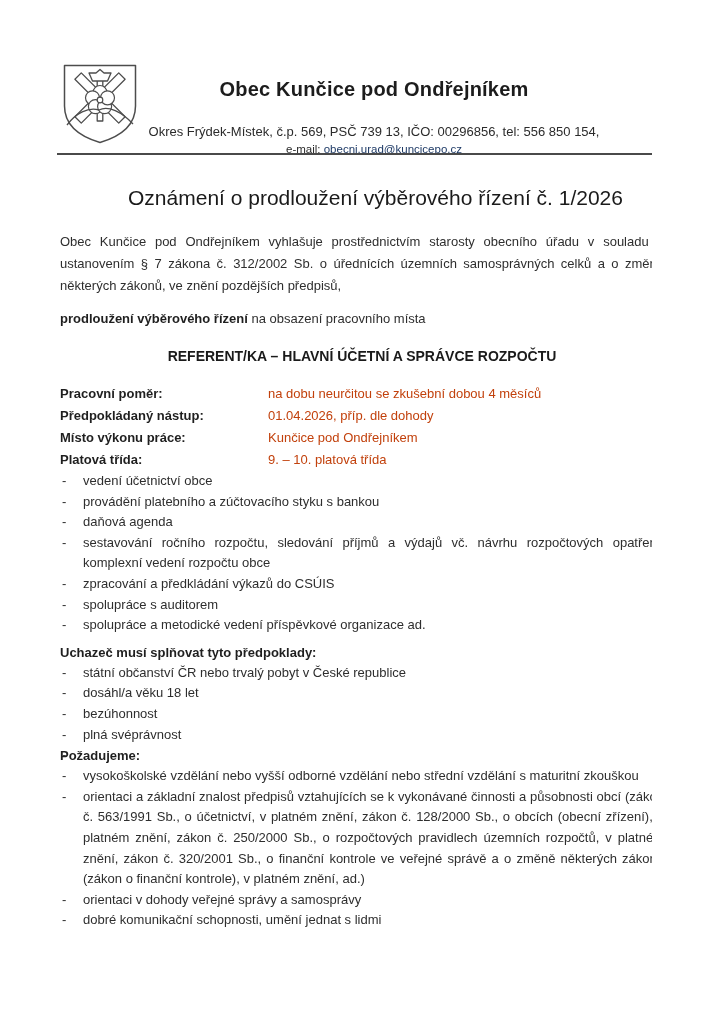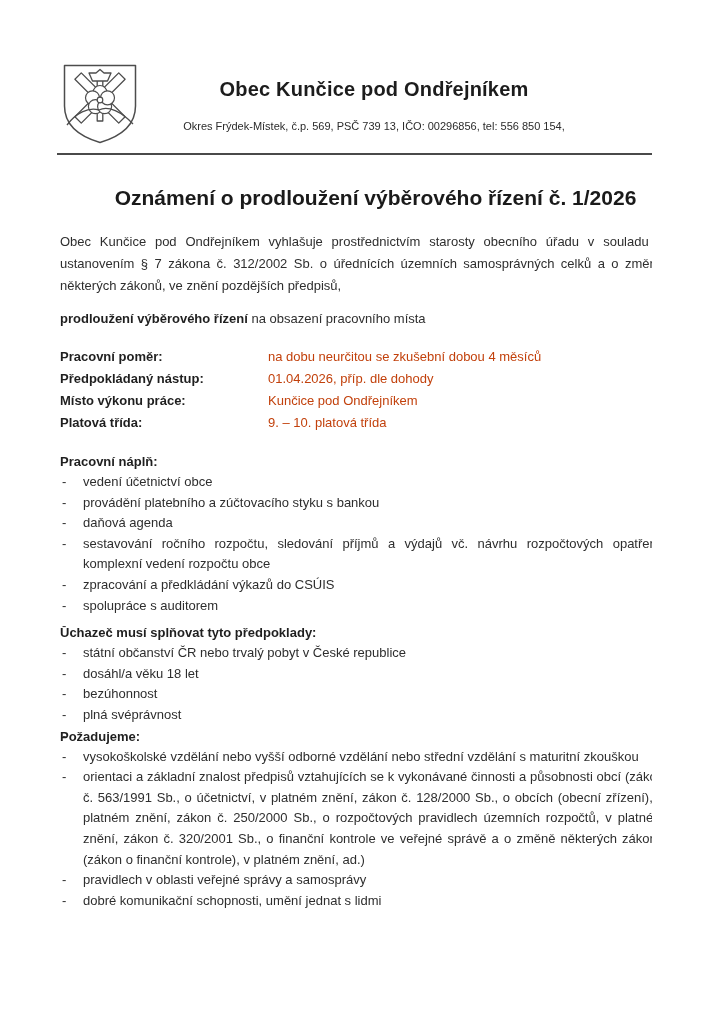--- a/index.html
+++ b/index.html
@@ -4,29 +4,29 @@
 <style>
   * { margin:0; padding:0; box-sizing:border-box; }
   html,body { width:724px; height:1024px; background:#ffffff; }
   body { font-family:"Liberation Sans","DejaVu Sans",sans-serif; color:#2e2e2e; }
   .page { position:relative; width:652px; height:1024px; background:#ffffff; overflow:hidden; }
 
   
   .crest { position:absolute; left:62px; top:63px; width:76px; height:82px; }
   .header-text { position:absolute; left:85px; top:76px; width:578px; text-align:center; }
   .org-name { font-size:20px; font-weight:bold; color:#1c1c1c; line-height:26px; letter-spacing:0.2px; }
-  .org-address { font-size:11px; color:#2b2b2b; line-height:16px; margin-top:16px; }
+  .org-address { font-size:13px; color:#2b2b2b; line-height:16px; margin-top:22px; }
   .org-email { font-size:11.5px; color:#2b2b2b; line-height:16px; margin-top:1px; }
   .email-link { color:#1e3a66; text-decoration:underline; cursor:pointer; }
 
   .rule { position:absolute; top:153px; left:57px; width:606px; height:2px; background:#4a4a4a; }
 
   
   .doc-title { position:absolute; top:186px; left:0; width:724px; text-align:center;
-               font-size:21px; font-weight:bold; color:#1a1a1a;padding-left:27px; }
+               font-size:21px; font-weight:normal; color:#1a1a1a;padding-left:27px; }
 
   
   .content { position:absolute; left:60px; top:231px; width:604px; font-size:13px; line-height:22px; }
   .intro { text-align:justify; }
   .announce { text-align:left; margin-top:11px; }
   .announce b { color:#1f1f1f; }
   .position-title { text-align:center; font-size:14px; font-weight:bold; color:#1a1a1a; margin-top:15px; }
 
   .details { margin-top:16px; }
   .drow { line-height:22px; }
@@ -65,62 +65,63 @@
       <circle cx="45.5" cy="34.8" r="7"></circle>
       <circle cx="38" cy="37" r="2.8"></circle>
     </g>
 
     <path d="M5,62 C14,50 26,44 37,47 C46,42 60,49 71,61" stroke-width="1.3"></path>
   </svg>
 
   <div class="header-text">
     <div class="org-name">Obec Kunčice pod Ondřejníkem</div>
     <div class="org-address">Okres Frýdek-Místek, č.p. 569, PSČ 739 13, IČO: 00296856, tel: 556 850 154,</div>
+    <div class="org-email"><span>e-mail: </span><a class="email-link">obecni.urad@kuncicepo.cz</a></div>
   </div>
 
   <div class="rule"></div>
 
   <div class="doc-title">Oznámení o prodloužení výběrového řízení č. 1/2026</div>
 
   <div class="content">
 
     <p class="intro">Obec Kunčice pod Ondřejníkem vyhlašuje prostřednictvím starosty obecního úřadu v souladu s ustanovením § 7 zákona č. 312/2002 Sb. o úřednících územních samosprávných celků a o změně některých zákonů, ve znění pozdějších předpisů,</p>
 
     <p class="announce"><b>prodloužení výběrového řízení</b><span> na obsazení pracovního místa</span></p>
 
+    <div class="position-title">REFERENT/KA – HLAVNÍ ÚČETNÍ A SPRÁVCE ROZPOČTU</div>
 
     <div class="details">
       <div class="drow"><span class="dlabel">Pracovní poměr:</span><span class="dvalue">na dobu neurčitou se zkušební dobou 4 měsíců</span></div>
       <div class="drow"><span class="dlabel">Předpokládaný nástup:</span><span class="dvalue">01.04.2026, příp. dle dohody</span></div>
       <div class="drow"><span class="dlabel">Místo výkonu práce:</span><span class="dvalue">Kunčice pod Ondřejníkem</span></div>
       <div class="drow"><span class="dlabel">Platová třída:</span><span class="dvalue">9. – 10. platová třída</span></div>
     </div>
 
-    <div class="sec-h gap1">Pracovní náplň:</div>
     <ul class="blist">
       <li class="bi"><span class="dash">-</span><span>vedení účetnictví obce</span></li>
       <li class="bi"><span class="dash">-</span><span>provádění platebního a zúčtovacího styku s bankou</span></li>
       <li class="bi"><span class="dash">-</span><span>daňová agenda</span></li>
       <li class="bi"><span class="dash">-</span><span>sestavování ročního rozpočtu, sledování příjmů a výdajů vč. návrhu rozpočtových opatření, komplexní vedení rozpočtu obce</span></li>
       <li class="bi"><span class="dash">-</span><span>zpracování a předkládání výkazů do CSÚIS</span></li>
       <li class="bi"><span class="dash">-</span><span>spolupráce s auditorem</span></li>
-      <li class="bi"><span class="dash">-</span></li>
+      <li class="bi"><span class="dash">-</span><span>spolupráce a metodické vedení příspěvkové organizace ad.</span></li>
     </ul>
 
     <div class="sec-h gap2">Uchazeč musí splňovat tyto předpoklady:</div>
     <ul class="blist">
       <li class="bi"><span class="dash">-</span><span>státní občanství ČR nebo trvalý pobyt v České republice</span></li>
       <li class="bi"><span class="dash">-</span><span>dosáhl/a věku 18 let</span></li>
       <li class="bi"><span class="dash">-</span><span>bezúhonnost</span></li>
       <li class="bi"><span class="dash">-</span><span>plná svéprávnost</span></li>
       <li class="bi"><span class="dash">-</span><span></span></li>
     </ul>
 
     <div class="sec-h">Požadujeme:</div>
     <ul class="blist">
       <li class="bi"><span class="dash">-</span><span>vysokoškolské vzdělání nebo vyšší odborné vzdělání nebo střední vzdělání s maturitní zkouškou</span></li>
       <li class="bi"><span class="dash">-</span><span>orientaci a základní znalost předpisů vztahujících se k vykonávané činnosti a působnosti obcí (zákon č. 563/1991 Sb., o účetnictví, v platném znění, zákon č. 128/2000 Sb., o obcích (obecní zřízení), v platném znění, zákon č. 250/2000 Sb., o rozpočtových pravidlech územních rozpočtů, v platném znění, zákon č. 320/2001 Sb., o finanční kontrole ve veřejné správě a o změně některých zákonů (zákon o finanční kontrole), v platném znění, ad.)</span></li>
-      <li class="bi"><span class="dash">-</span><span>pravidlech v oblasti veřejné správy a samosprávy</span></li>
+      <li class="bi"><span class="dash">-</span><span>orientaci v dohody veřejné správy a samosprávy</span></li>
       <li class="bi"><span class="dash">-</span><span>dobré komunikační schopnosti, umění jednat s lidmi</span></li>
     </ul>
 
   </div>
 </div>
 
 </body></html>

